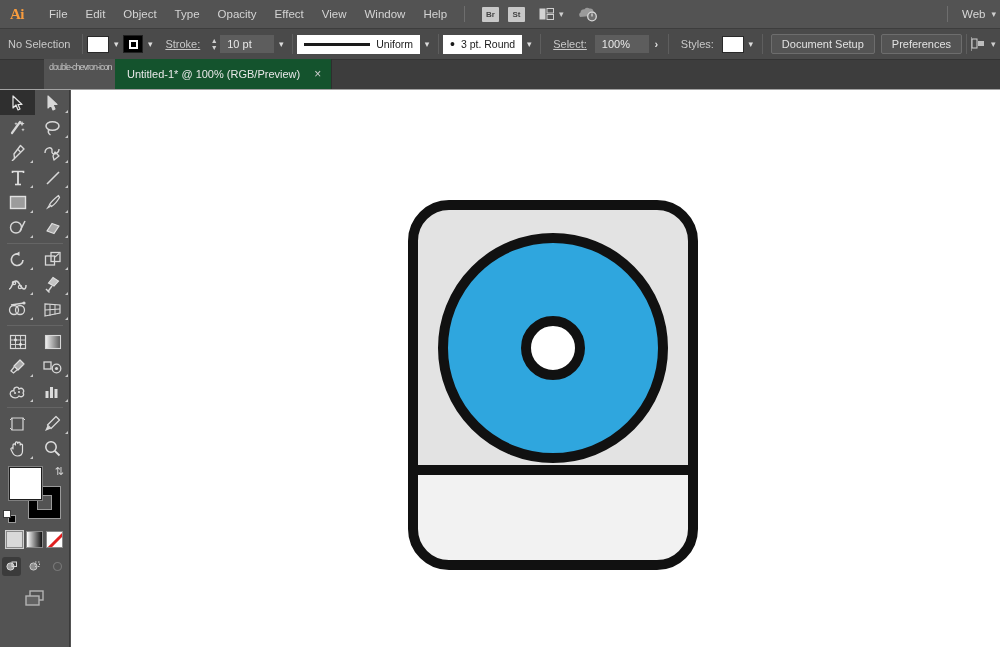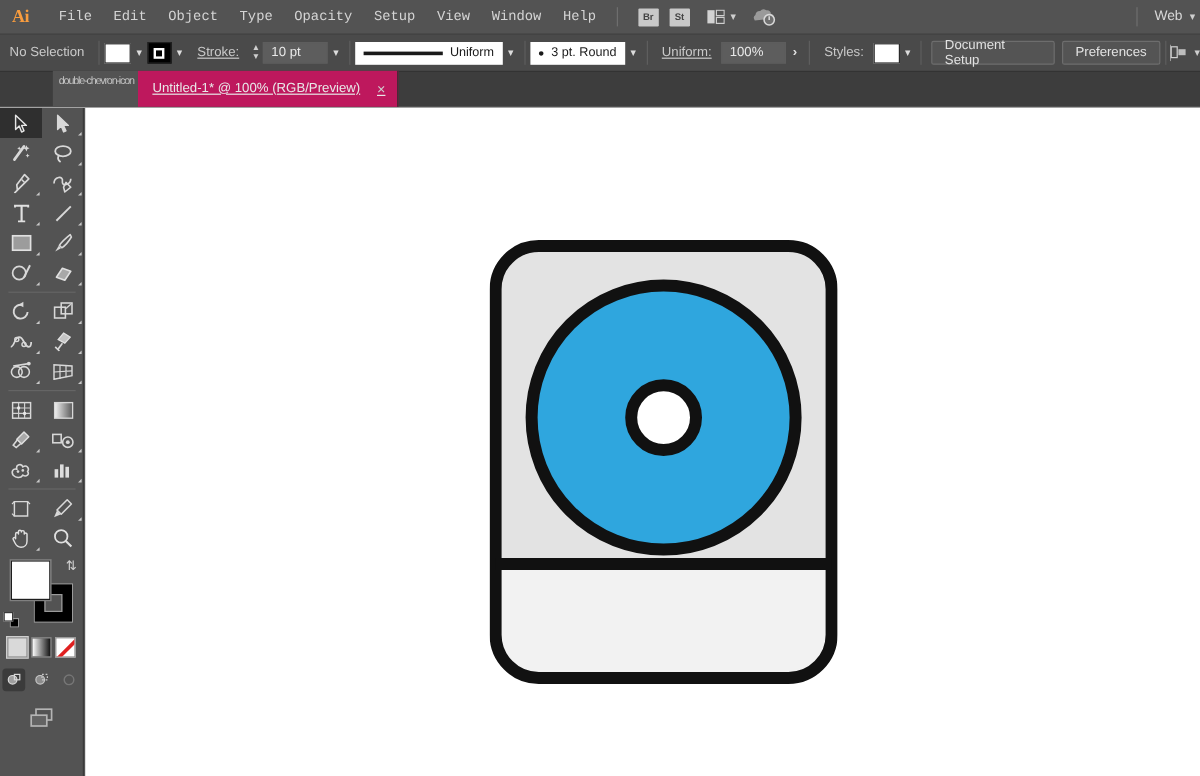--- a/index.html
+++ b/index.html
@@ -19,21 +19,21 @@
     display: flex; align-items: center;
     border-bottom: 1px solid #3d3d3d;
   }
   .ai-logo {
     width: 34px; height: 29px;
     display: flex; align-items: center; justify-content: center;
     color: #f89c3e; font-weight: bold; font-size: 15px;
     font-family: "Liberation Serif", serif;
     letter-spacing: -0.5px;
   }
-  .menu-items { display: flex; align-items: center; height: 29px; margin-left: 6px; font-family: Liberation Mono, monospace; }
+  .menu-items { display: flex; align-items: center; height: 29px; margin-left: 6px; }
   .menu-item {
     padding: 0 9px; height: 29px; line-height: 29px;
     color: #d4d4d4; font-size: 11.5px; cursor: default;
   }
   .mb-sep {
     width: 1px; height: 16px; background: #6e6e6e; margin: 0 8px;
   }
   .mini-btn {
     width: 17px; height: 15px; background: #c8c8c8; color: #444;
     font-size: 8px; display: flex; align-items: center; justify-content: center;
@@ -112,25 +112,24 @@
     display: flex; align-items: flex-end;
     border-bottom: 1px solid #a3a3a3;
     padding-left: 44px;
   }
   .tab-spacer { width: 71px; height: 30px; background: #535353; position: relative;}
   .dbl-arrow {
     position: absolute; left: 5px; top: 3px; color: #c2c2c2; font-size: 9px;
     letter-spacing: -1px;
   }
   .doc-tab {
-    height: 30px; background: #be185d;
+    height: 30px; background: #14532d;
     display: flex; align-items: center; padding: 0 10px 0 12px;
     color: #e8e8e8; font-size: 11px; gap: 14px;
     border-right: 1px solid #2e2e2e;
-    text-decoration: underline;
   }
   .tab-close { color: #cfcfcf; font-size: 12px; line-height: 1; cursor: default; }
 
   
   .toolbar {
     position: absolute; left: 0; top: 90px; width: 70px; height: 557px;
     background: #535353; border-right: 1px solid #3a3a3a;
   }
   .tool-grid { display: flex; flex-wrap: wrap; width: 70px; }
   .tool {
@@ -208,21 +207,21 @@
 <div id="app">
 
   <div class="menubar">
     <div class="ai-logo">Ai</div>
     <div class="menu-items">
       <div class="menu-item">File</div>
       <div class="menu-item">Edit</div>
       <div class="menu-item">Object</div>
       <div class="menu-item">Type</div>
       <div class="menu-item">Opacity</div>
-      <div class="menu-item">Setup</div>
+      <div class="menu-item">Effect</div>
       <div class="menu-item">View</div>
       <div class="menu-item">Window</div>
       <div class="menu-item">Help</div>
     </div>
     <div class="mb-sep"></div>
     <div class="mini-btn">Br</div>
     <div class="mini-btn">St</div>
     <div class="arrange-icon">
       <svg class="arrange-glyph" width="15" height="12" viewBox="0 0 15 12">
         <rect x="0.5" y="0.5" width="6" height="11" fill="#d2d2d2"></rect>
@@ -267,21 +266,21 @@
       <span>Uniform</span>
     </div>
     <div class="dd-arrow">▾</div>
     <div class="cb-sep"></div>
     <div class="white-field">
       <span class="dotglyph">•</span>
       <span>3 pt. Round</span>
     </div>
     <div class="dd-arrow">▾</div>
     <div class="cb-sep"></div>
-    <div class="cb-label underline-lbl">Uniform:</div>
+    <div class="cb-label underline-lbl">Select:</div>
     <div class="num-field">100%</div>
     <div class="arrow-btn">›</div>
     <div class="cb-sep"></div>
     <div class="cb-label">Styles:</div>
     <div class="swatch-white"></div>
     <div class="dd-arrow">▾</div>
     <div class="cb-sep"></div>
     <div class="cb-btn" style="margin-left:4px">Document Setup</div>
     <div class="cb-btn" style="margin-left:6px">Preferences</div>
     <div class="cb-sep"></div>

